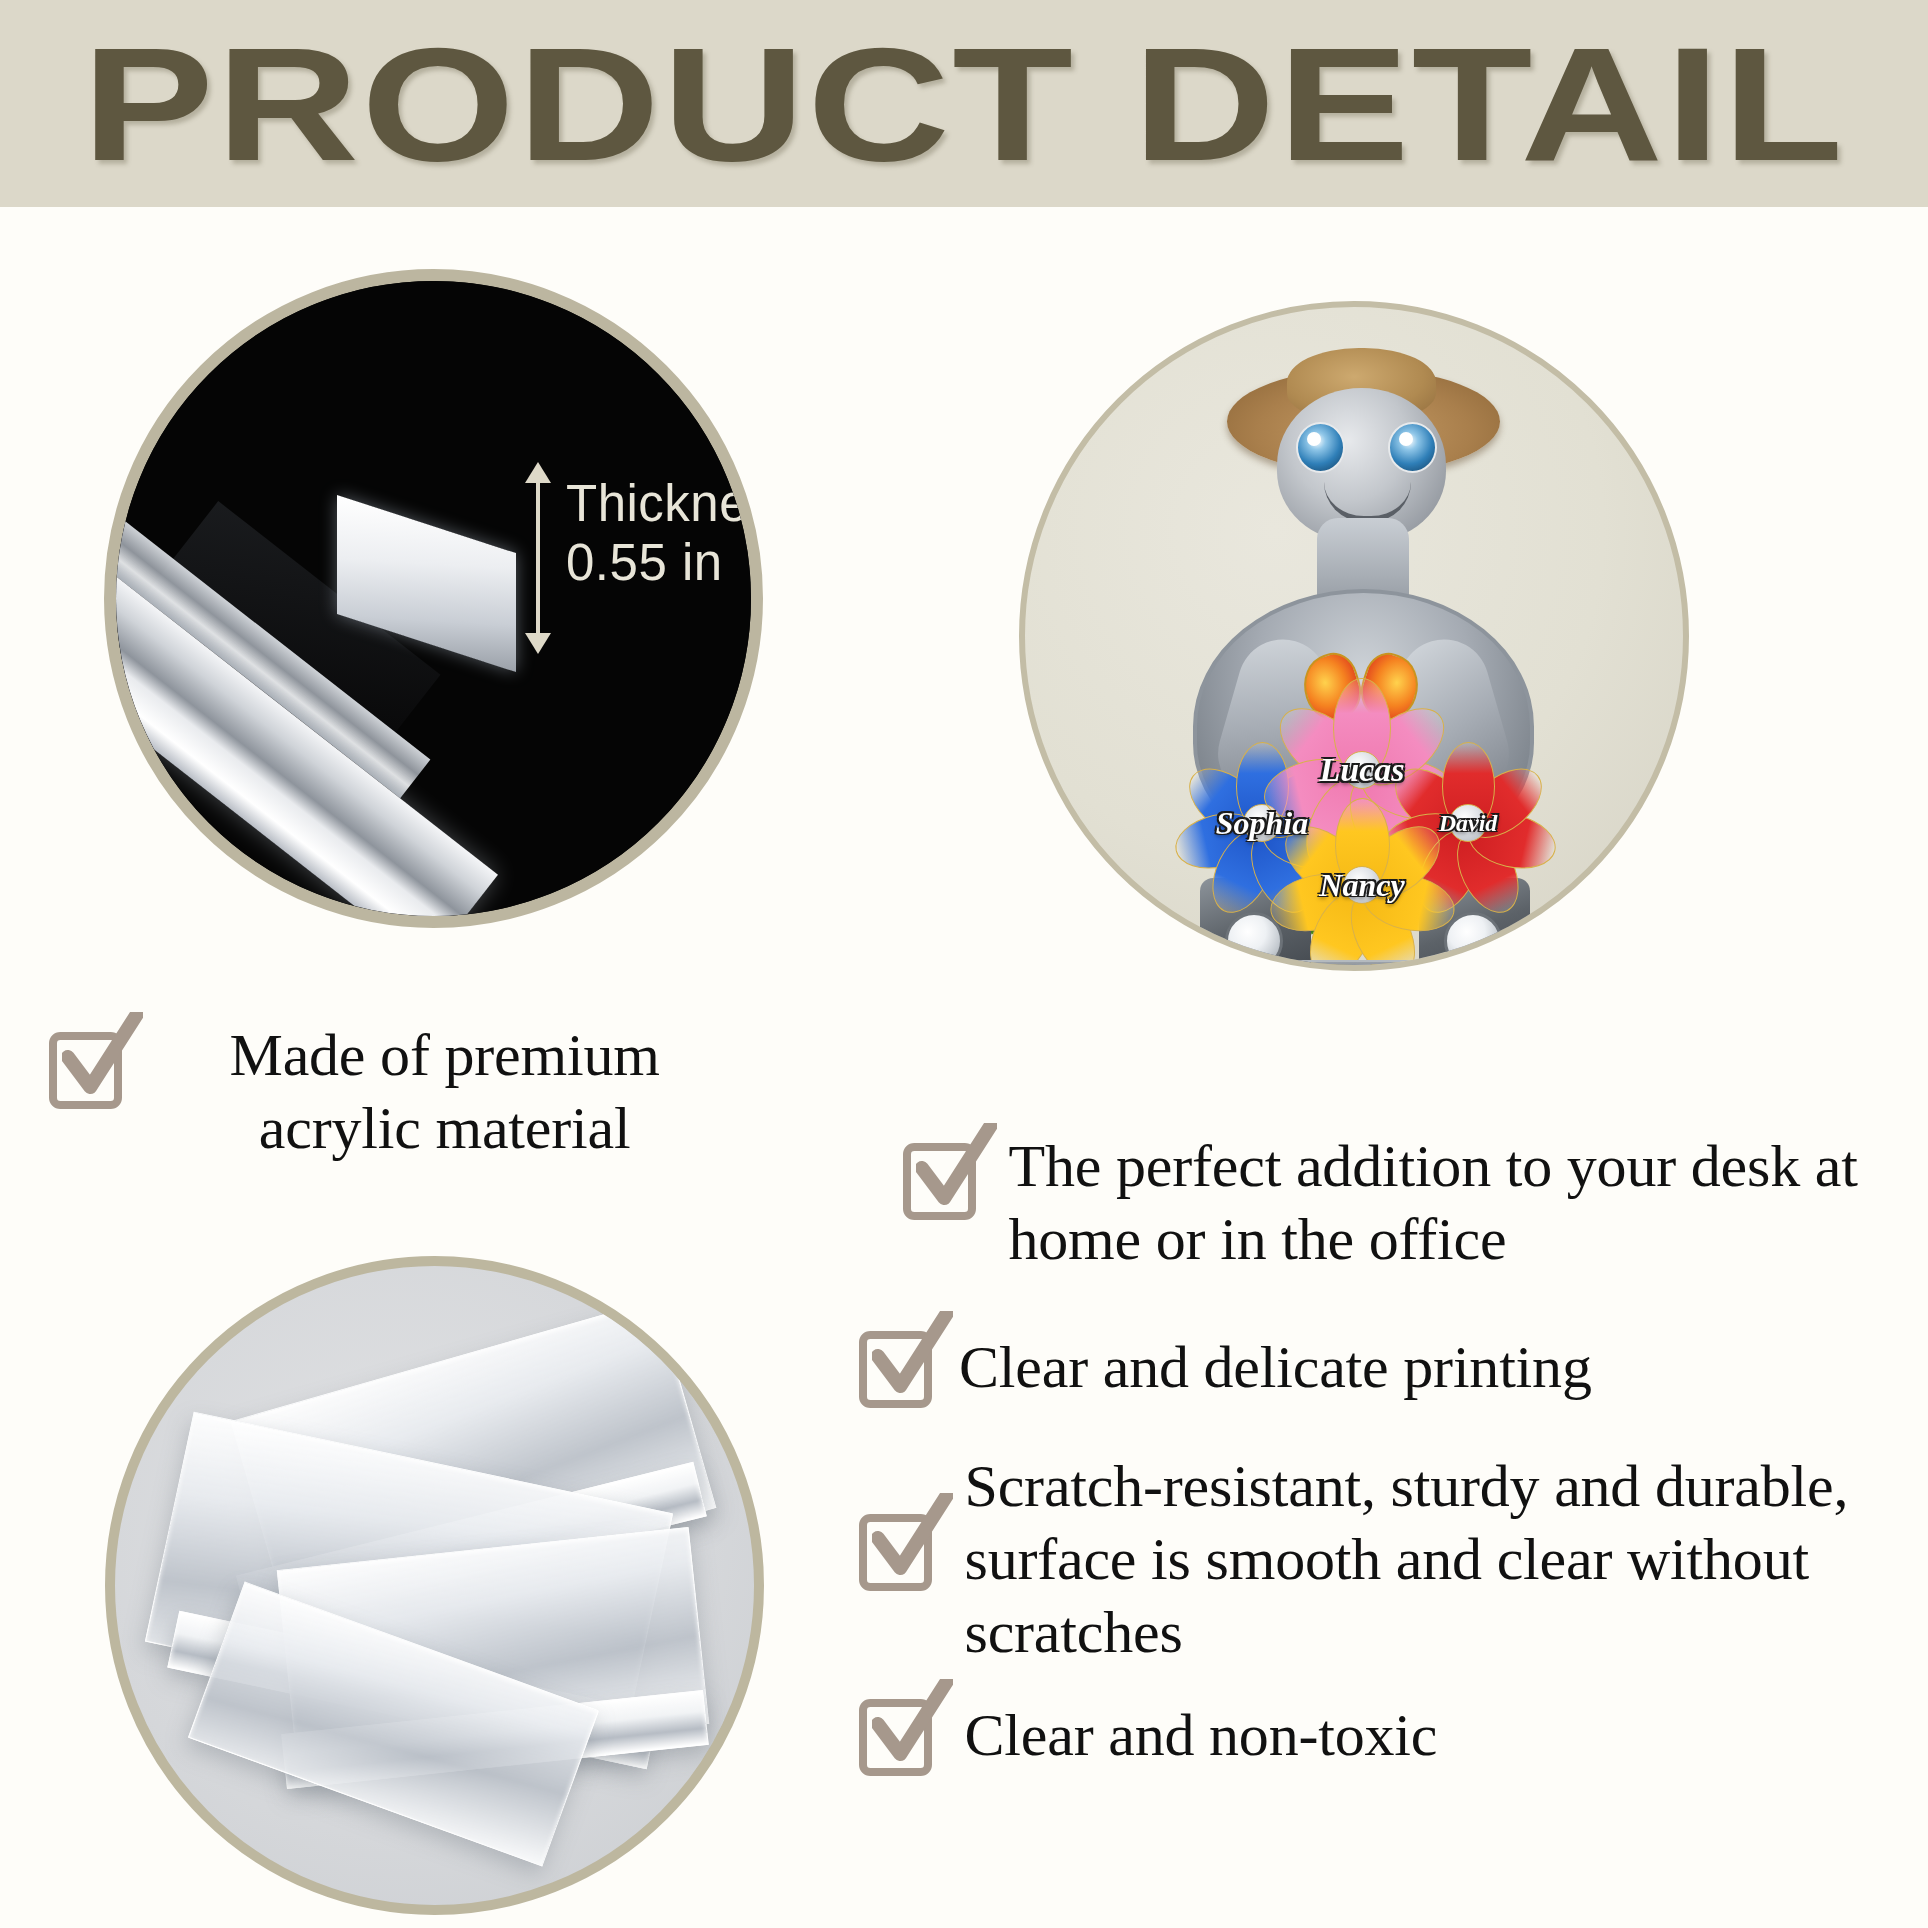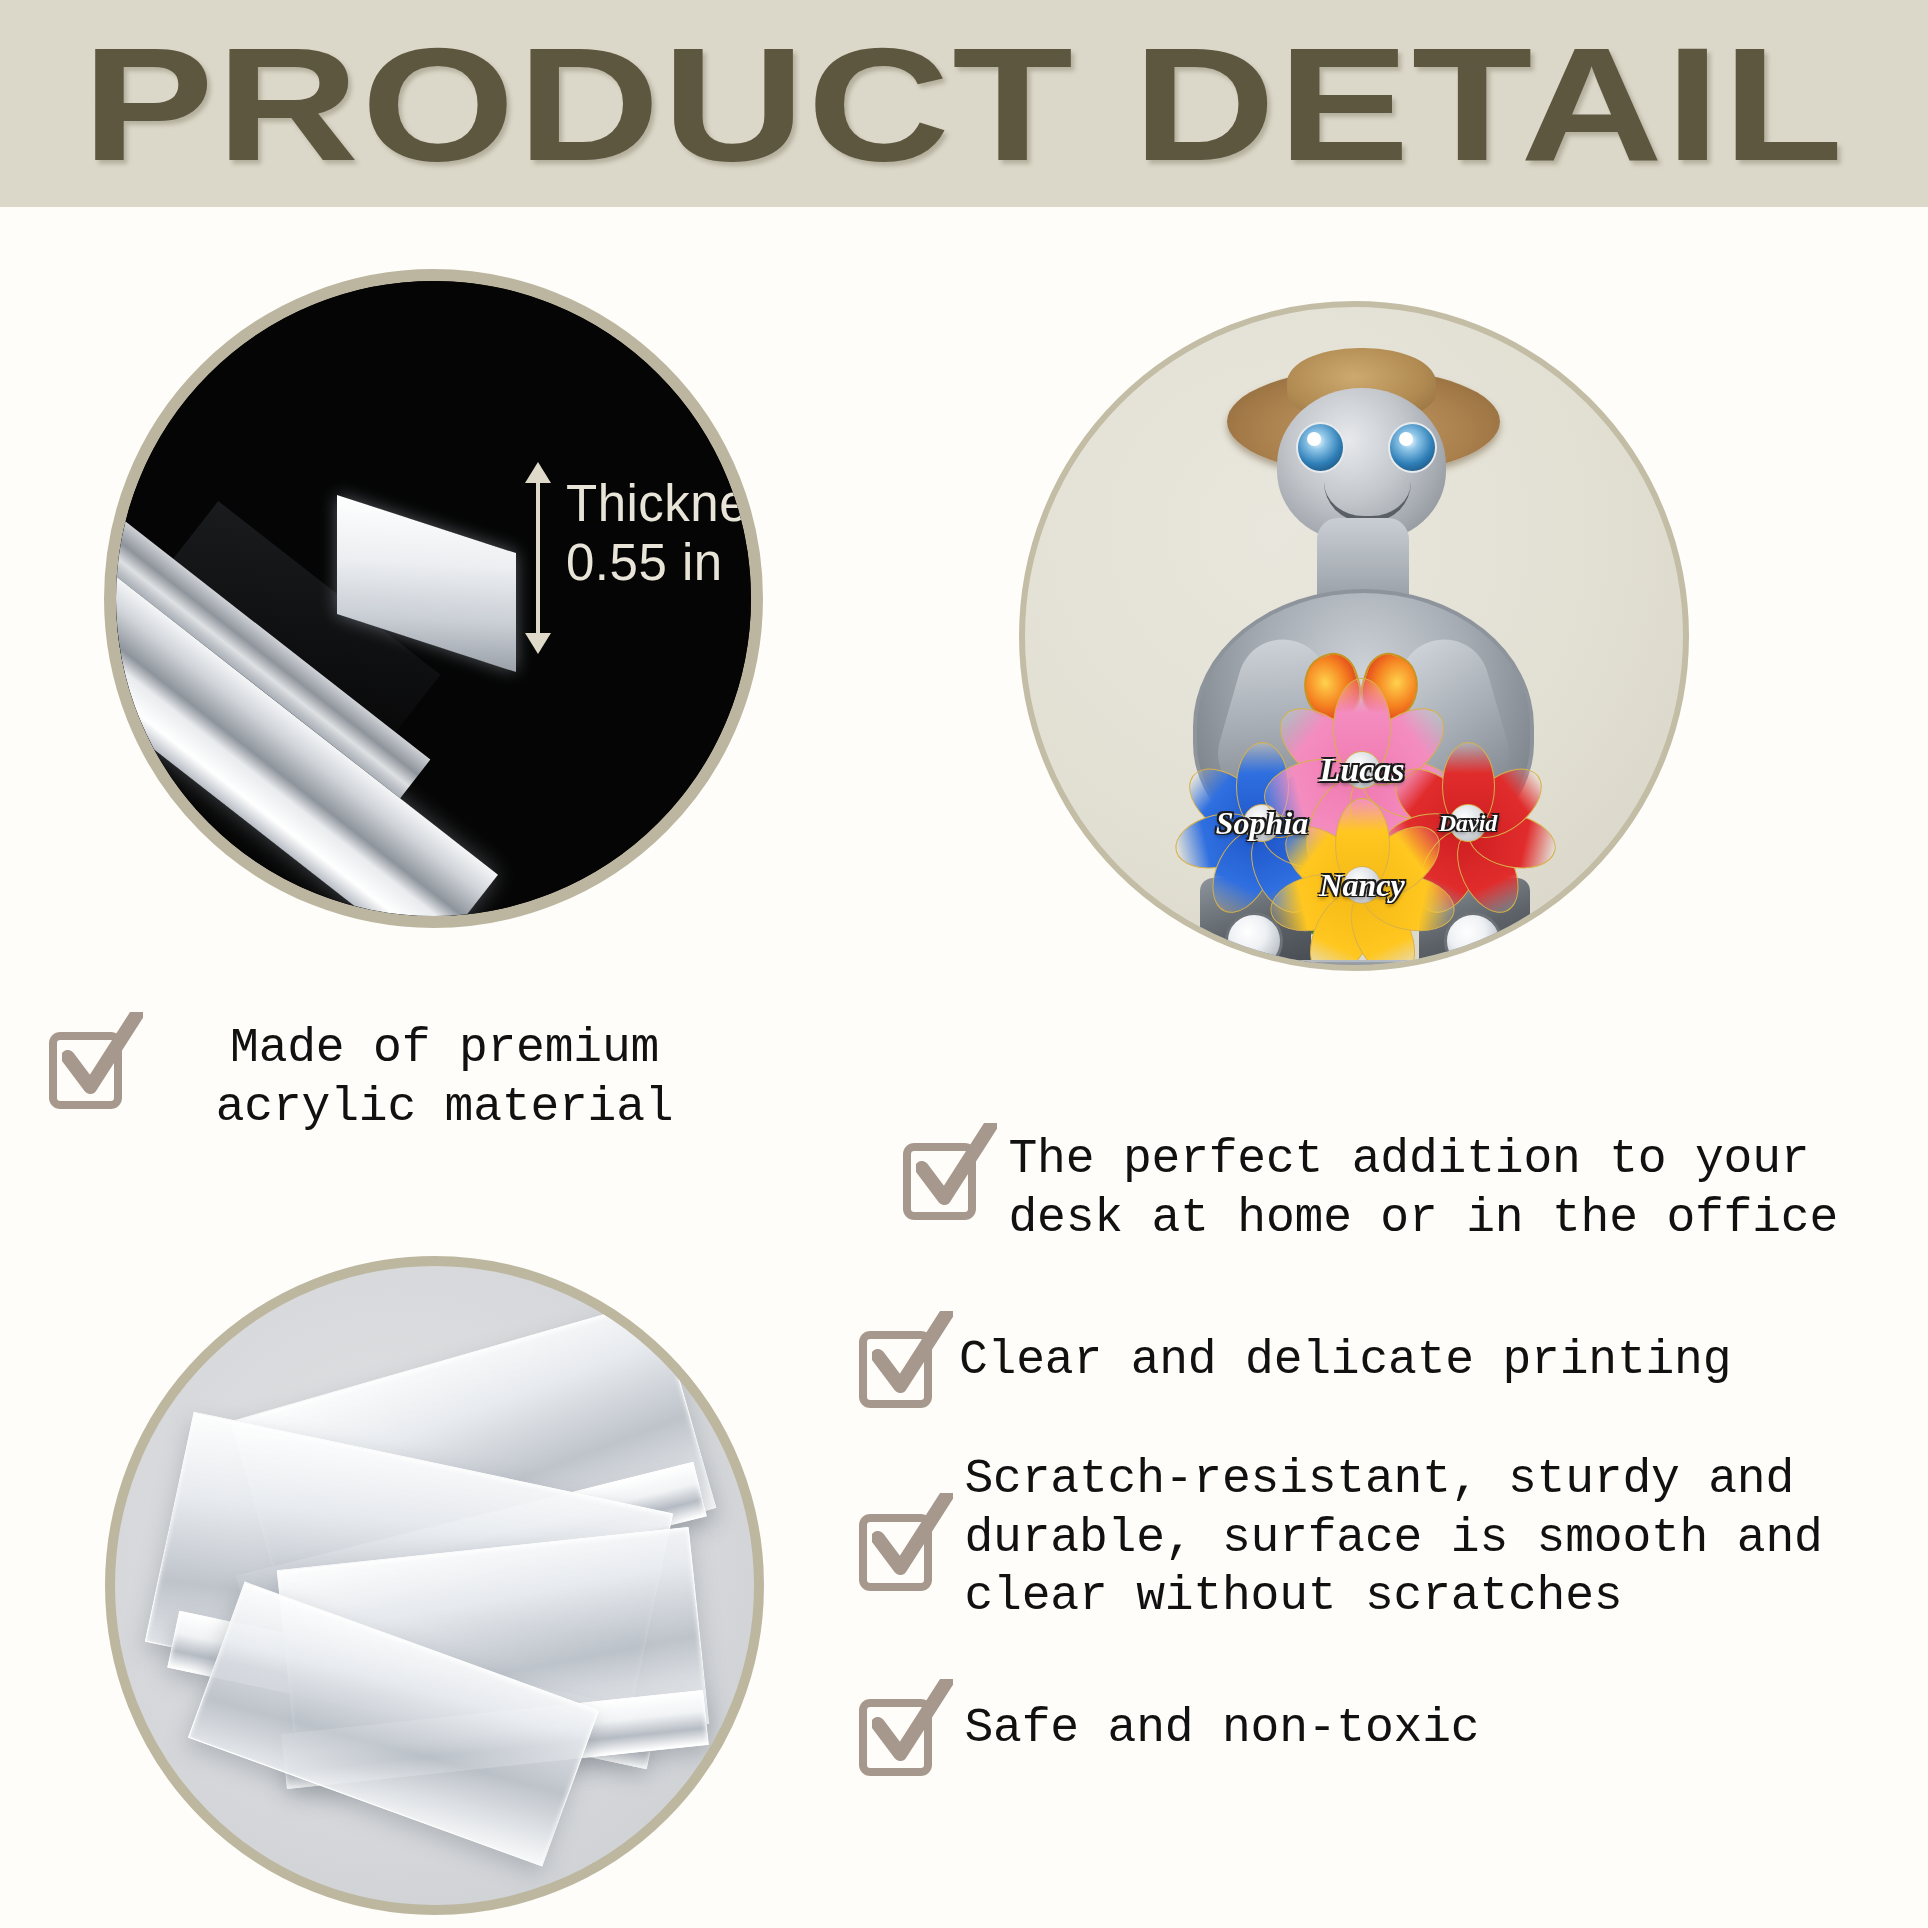--- a/index.html
+++ b/index.html
@@ -245,22 +245,22 @@
     width:81px; height:81px; margin-top:5.6px;
   }
   .chk .box{
     position:absolute; left:0; top:7.5px; width:73px; height:77px;
     border:8.5px solid #a6988c; border-radius:11.3px;
   }
   .chk .tick{
     position:absolute; left:13px; top:-13px; width:81px; height:90px;
   }
   .feat-text{
-    color:#111; font-size:48px; line-height:1.22;
-    font-family:Liberation Mono, monospace;
+    color:#111; font-size:60px; line-height:1.22;
+    font-family:Liberation Serif, serif;
     letter-spacing:-0.2px;
   }
 
   #feature-acrylic{ left:49px; top:1019px; width:716px; }
   #feature-acrylic .feat-text{ text-align:center; width:584px; margin-left:22.6px; }
 
   #feature-desk{ left:859px; top:1130px; width:1045px;margin-left:44px; }
   #feature-printing{ left:859px; top:1318px; width:1045px; }
   #feature-scratch{ left:859px; top:1450px; width:1045px; }
   #feature-safe{ left:859px; top:1686px; width:1045px; }
@@ -423,15 +423,15 @@
   <div class="feat-text" style="width:885px;">Scratch-resistant, sturdy and durable, surface is smooth and clear without scratches</div>
 </div>
 
 <div class="feature" id="feature-safe">
   <div class="chk">
     <div class="box"></div>
     <svg class="tick" viewBox="0 0 86 96">
       <path d="M6 48 L30 80 L80 2" fill="none" stroke="#a6988c" stroke-width="15" stroke-linecap="round" stroke-linejoin="round"></path>
     </svg>
   </div>
-  <div class="feat-text" style="padding-top:13px;">Safe and non-toxic</div>
+  <div class="feat-text" style="padding-top:13px;">Clear and non-toxic</div>
 </div>
 
 
 </body></html>

